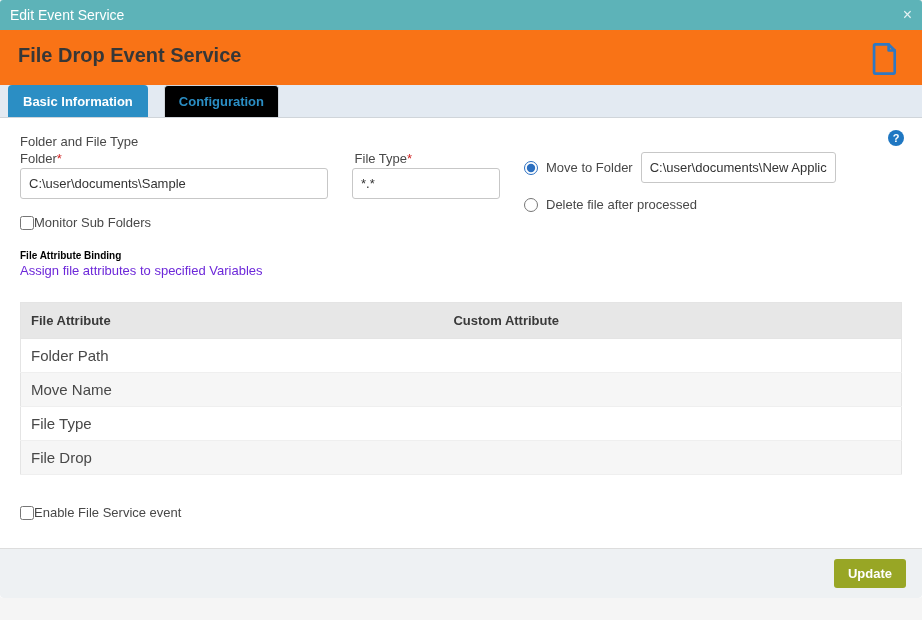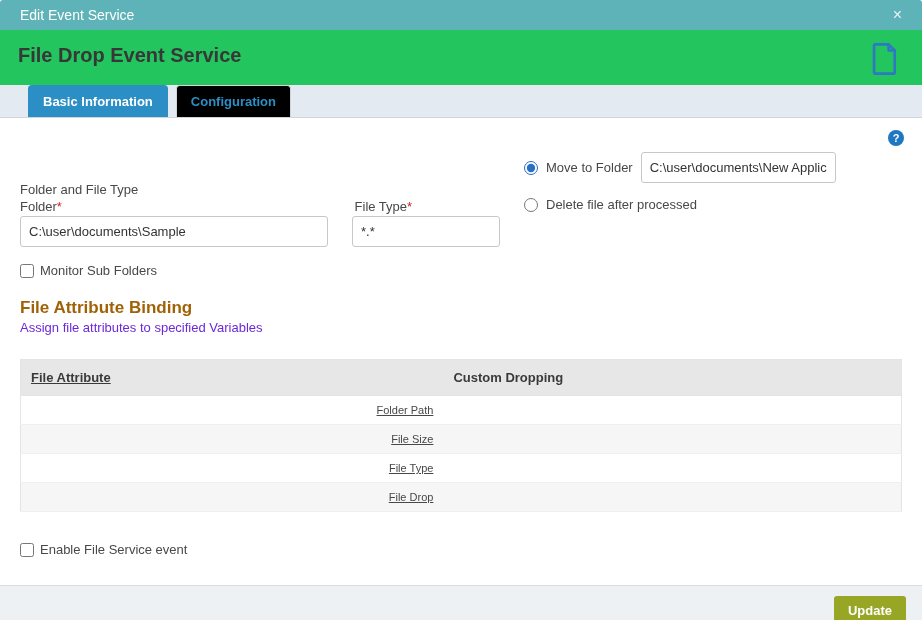--- a/index.html
+++ b/index.html
@@ -15,31 +15,31 @@
       background: #fff;
       border-radius: 3px;
       overflow: hidden;
     }
     .titlebar {
       background: #5db3b8;
       color: #fff;
       display: flex;
       align-items: center;
       justify-content: space-between;
-      padding: 6px 20px;
+      padding: 6px 10px;
       font-size: 14px;
       font-weight: 500;
     }
     .titlebar .close-icon {
       cursor: pointer;
       font-size: 16px;
       opacity: 0.85;
     }
     .header-area {
-      background: #22c55e;
+      background: #f97316;
       padding: 14px 18px 0 18px;
       display: flex;
       justify-content: space-between;
       align-items: flex-start;
     }
     .header-area h1 {
       font-size: 20px;
       font-weight: bold;
       color: #373737;
       margin-bottom: 18px;
@@ -50,23 +50,23 @@
       stroke: #2f78c3;
       fill: none;
       stroke-width: 2.2;
       stroke-linejoin: round;
       stroke-linecap: round;
       margin-right: 4px;
       margin-top: -2px;
     }
     .tabs {
       display: flex;
-      padding-left: 28px;
+      padding-left: 8px;
       background: #e3eaf2;
-      gap: 8px;
+      gap: 16px;
     }
     .tab {
       padding: 8px 14px;
       font-size: 13px;
       font-weight: 600;
       border-top-left-radius: 4px;
       border-top-right-radius: 4px;
       cursor: pointer;
       border: 1px solid transparent;
       margin-bottom: -1px;
@@ -100,21 +100,21 @@
       font-weight: bold;
       text-align: center;
       line-height: 16px;
       cursor: pointer;
     }
     .section-row1 {
       display: flex;
       align-items: flex-start;
       gap: 24px;
     }
-    .col-left { width: 480px; margin-top: 48px; }
+    .col-left { width: 480px; }
     .col-right { flex: 1; padding-top: 18px; }
     .section-label {
       font-size: 13px;
       color: #484848;
       margin-bottom: 2px;
     }
     .field-label {
       font-size: 13px;
       color: #484848;
     }
@@ -127,21 +127,20 @@
       font-size: 13px;
       color: #333;
       background: #fff;
     }
     .input.folder { width: 316px; }
     .input.filetype { width: 148px; }
     .input.movefolder { width: 195px; }
     .chk-row {
       display: flex;
       align-items: center;
-      gap: 6px;
       margin-top: 16px;
       color: #484848;
     }
     input[type="checkbox"] {
       width: 14px; height: 14px;
       cursor: pointer;
     }
     .radio-row {
       display: flex;
       align-items: center;
@@ -149,23 +148,23 @@
       margin-bottom: 14px;
       color: #484848;
     }
     input[type="radio"] {
       width: 14px; height: 14px;
       accent-color: #2b6fc0;
       cursor: pointer;
     }
     .section-title2 {
       margin-top: 20px;
-      font-size: 17px;
+      font-size: 10px;
       font-weight: 600;
-      color: #a16207;
+      color: #000000;
     }
     .section-sub {
       font-size: 13px;
       color: #6d28d9;
       margin-top: 2px;
       margin-bottom: 24px;
     }
     .table {
       width: 100%;
       border: 1px solid #e4e4e4;
@@ -175,28 +174,27 @@
       text-align: left;
       font-weight: 600;
       font-size: 13px;
       padding: 10px 10px;
       background: #e7e7e7;
       color: #3a3a3a;
       border-bottom: 1px solid #e4e4e4;
     }
     .table td {
       padding: 8px 10px;
-      font-size: 11px;
+      font-size: 15px;
       color: #484848;
       border-bottom: 1px solid #efefef;
-      text-align: right;
     }
     .table tr:nth-child(even) td { background: #f6f6f6; }
     .table tr:nth-child(odd) td { background: #fff; }
-    .table th:first-child, .table td:first-child { width: 48%; text-decoration: underline; }
+    .table th:first-child, .table td:first-child { width: 48%; }
     .chk-row.bottom { margin-top: 30px; }
     .footer {
       background: #eef1f3;
       padding: 10px 16px;
       display: flex;
       justify-content: flex-end;
       border-top: 1px solid #ddd;
       border-bottom-left-radius: 4px;
       border-bottom-right-radius: 4px;
     }
@@ -276,30 +274,30 @@
       </div>
     </div>
 
     <div class="section-title2">File Attribute Binding</div>
     <div class="section-sub">Assign file attributes to specified Variables</div>
 
     <table class="table">
       <thead>
         <tr>
           <th>File Attribute</th>
-          <th>Custom Dropping</th>
+          <th>Custom Attribute</th>
         </tr>
       </thead>
       <tbody>
         <tr>
           <td>Folder Path</td>
           <td></td>
         </tr>
         <tr>
-          <td>File Size</td>
+          <td>Move Name</td>
           <td></td>
         </tr>
         <tr>
           <td>File Type</td>
           <td></td>
         </tr>
         <tr>
           <td>File Drop</td>
           <td></td>
         </tr>

